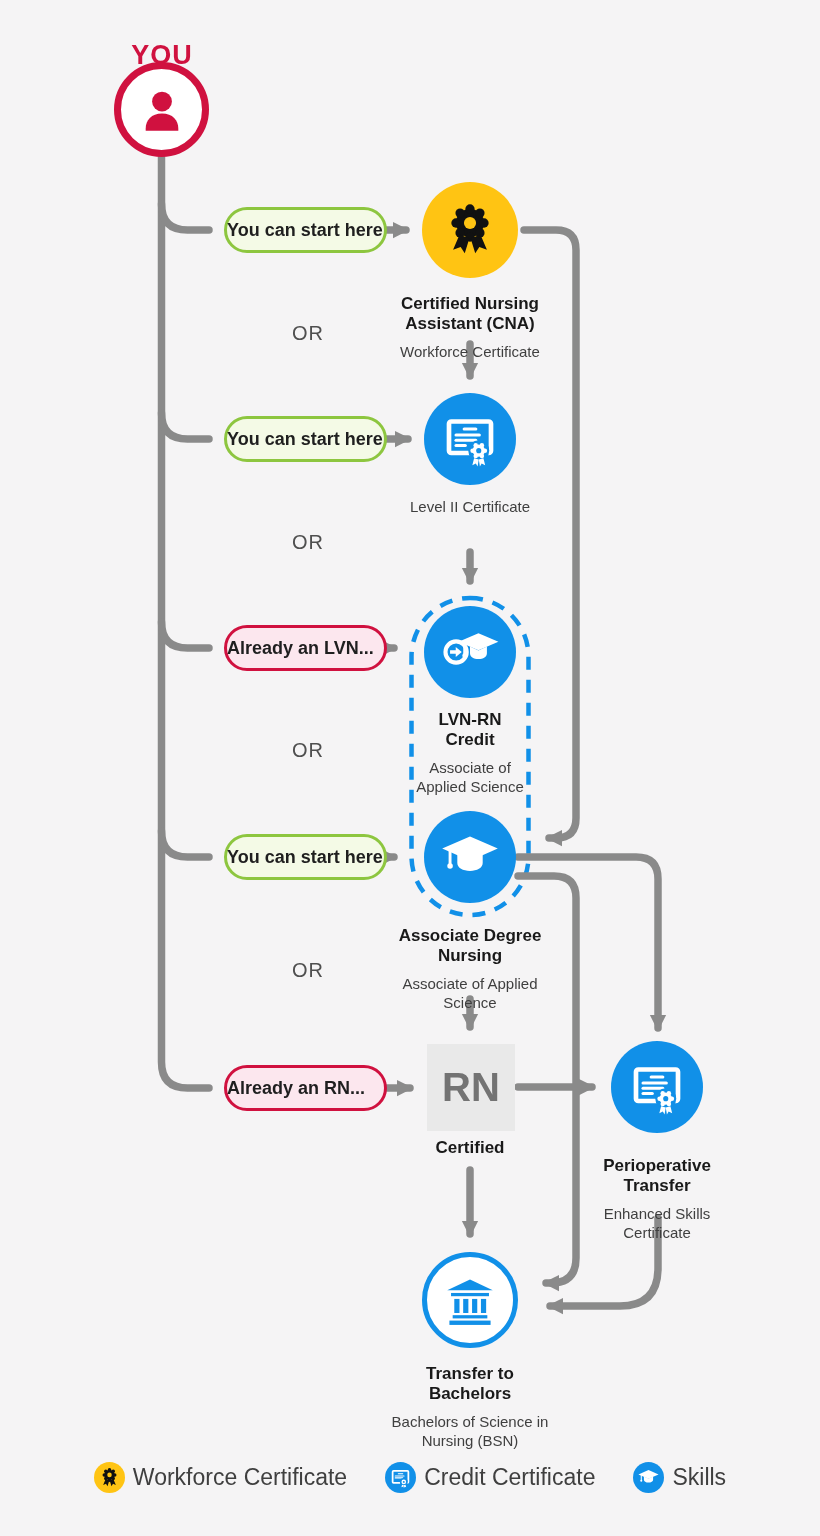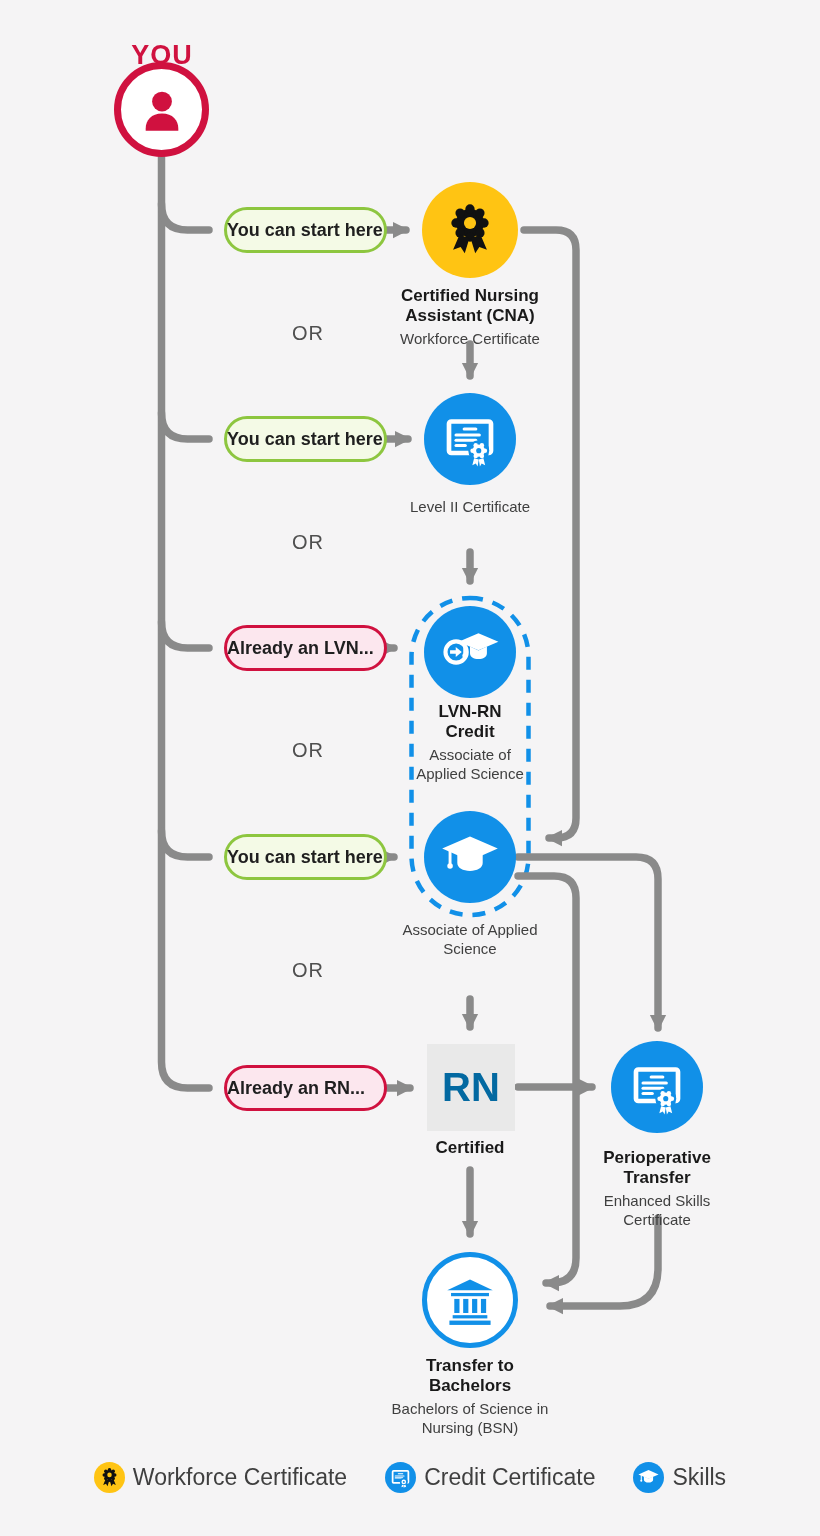--- a/index.html
+++ b/index.html
@@ -21,24 +21,24 @@
   .pill{left:224px;width:163px;height:46px;border-radius:23px;box-sizing:border-box;
     display:flex;align-items:center;justify-content:flex-start;font-size:18px;font-weight:700;color:#1f1f1f;}
   .pill.start{background:var(--green-fill);border:3.5px solid var(--green);}
   .pill.already{background:var(--pink-fill);border:3.5px solid var(--crimson);}
   .or{width:64px;left:260px;text-align:right;font-size:20px;font-weight:400;color:#4F4F4F;letter-spacing:1px;}
   .circle{border-radius:50%;display:flex;align-items:center;justify-content:center;box-sizing:border-box;}
   .circle.blue{background:var(--blue);width:92px;height:92px;left:424px;}
   .circle.yellow{background:var(--yellow);width:96px;height:96px;left:422px;top:182px;}
   .circle.outline{background:#fff;border:5px solid var(--blue);width:96px;height:96px;left:422px;top:1252px;}
   .node-label{text-align:center;z-index:2;position:absolute;}
-  .node-label .t{font-size:17px;font-weight:700;color:var(--title);line-height:1.2;margin:0 auto;}
+  .node-label .t{font-size:17px;font-weight:700;color:var(--title);line-height:1.2;margin:8px auto;}
   .node-label .s{font-size:15px;font-weight:400;color:var(--subtitle);line-height:1.25;margin:3px auto 0;}
   .rn-box{left:427px;top:1044px;width:88px;height:87px;background:var(--rn-box);
-    display:flex;align-items:center;justify-content:center;font-size:40px;font-weight:800;color:#0369a1;}
+    display:flex;align-items:center;justify-content:center;font-size:40px;font-weight:800;color:#737373;}
   .rn-caption{left:380px;top:1138px;width:180px;text-align:center;font-size:17px;font-weight:700;color:var(--title);}
   .legend{left:0;top:1462px;width:820px;display:flex;justify-content:center;align-items:center;gap:38px;}
   .legend-item{display:flex;align-items:center;gap:8px;}
   .legend-swatch{width:31px;height:31px;border-radius:50%;display:flex;align-items:center;justify-content:center;}
   .legend-swatch.yellow{background:var(--yellow);}
   .legend-swatch.blue{background:var(--blue);}
   .legend-label{font-size:23px;color:#3F3F3F;}
 </style>
 </head>
 <body>
@@ -183,20 +183,21 @@
     <svg width="58" height="58" viewBox="0 0 48 48">
       <g fill="#fff">
         <polygon points="24,7 47,17 24,27 1,17"></polygon>
         <path d="M13.5,21.5 L13.5,29 C13.5,33.2 18.2,35.5 24,35.5 C29.8,35.5 34.5,33.2 34.5,29 L34.5,21.5 L24,26.2 Z"></path>
         <circle cx="7.5" cy="31.5" r="2.3"></circle>
       </g>
       <path d="M7.5,19.5 L7.5,30" stroke="#fff" stroke-width="2.4" fill="none" stroke-linecap="round"></path>
     </svg>
   </div>
   <div class="node-label" style="left:375px;top:918px;width:190px">
+    <div class="t" style="max-width:170px">Associate Degree Nursing</div>
     <div class="s" style="max-width:165px">Associate of Applied Science</div>
   </div>
 
   <div class="abs rn-box">
     <span>RN</span>
   </div>
   <div class="abs rn-caption">Certified</div>
 
   <div class="abs circle blue" style="left:611px;top:1041px">
     <svg width="56" height="56" viewBox="0 0 48 48">

